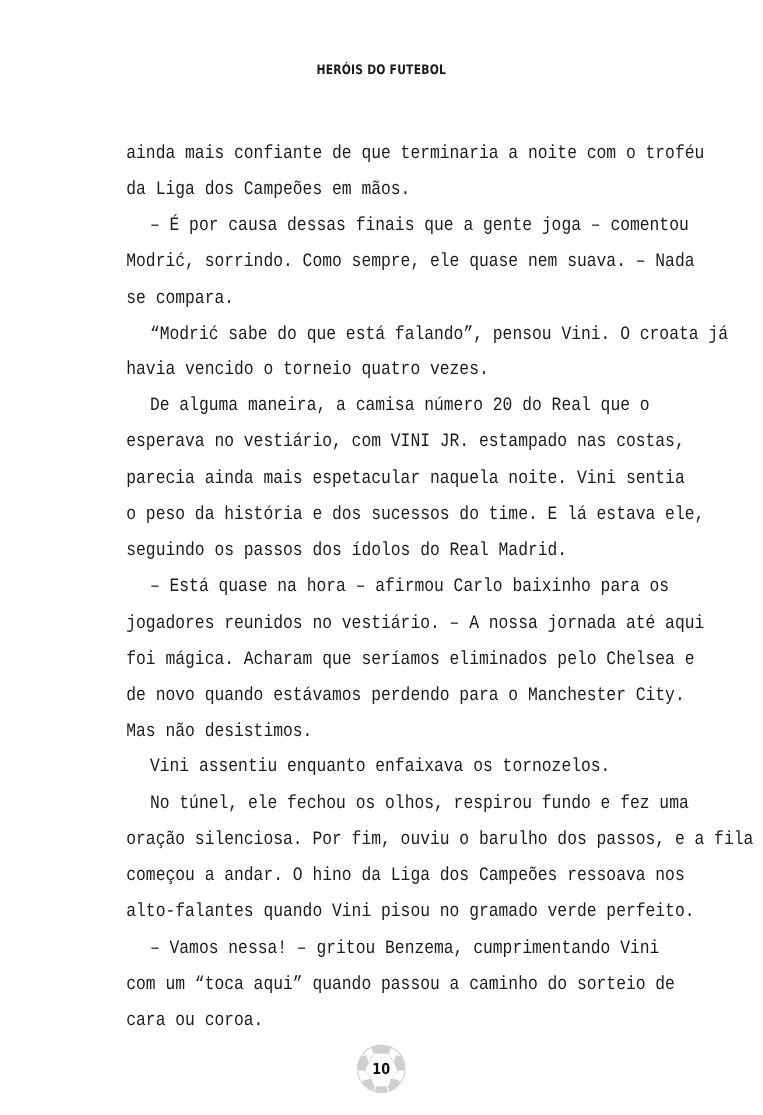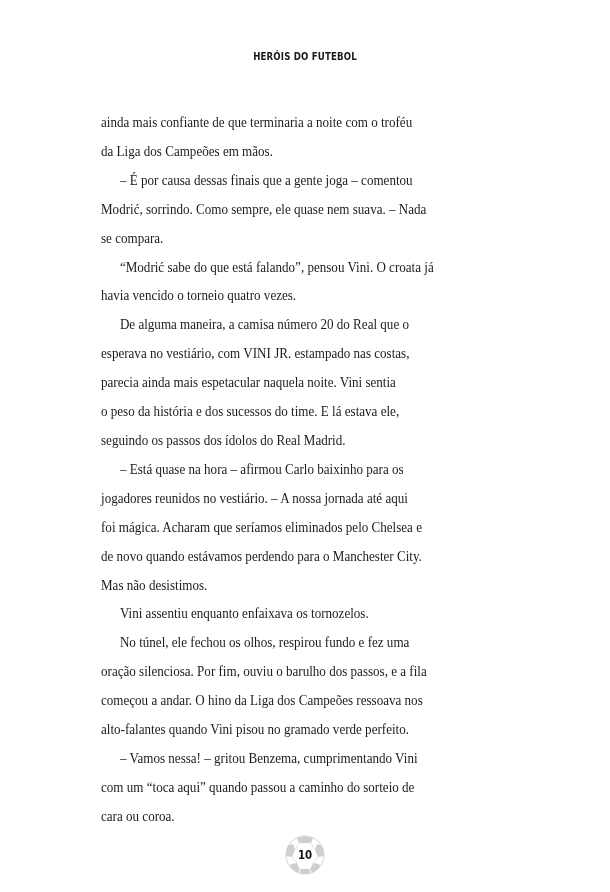--- a/index.html
+++ b/index.html
@@ -26,21 +26,21 @@
     letter-spacing: 0.2px;
     transform: scaleX(0.82);
     transform-origin: center;
     color: #1a1a1a;
   }
   .text-block {
     position: absolute;
     top: 108px;
     left: 101px;
     width: 420px;
-    font-family: Liberation Serif, serif;
+    font-family: Liberation Mono, monospace;
     font-size: 15.2px;
     line-height: 28.9px;
     color: #1b1b1b;
   }
   .line {
     display: block;
     white-space: nowrap;
     transform: scaleX(0.86);
     transform-origin: left center;
   }

